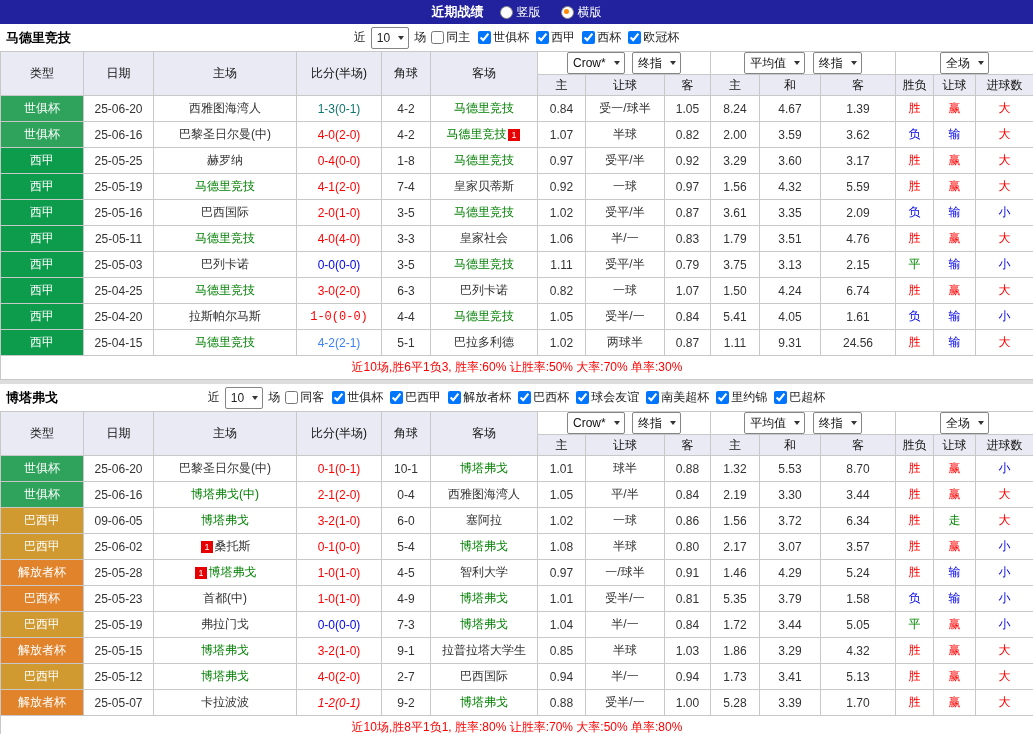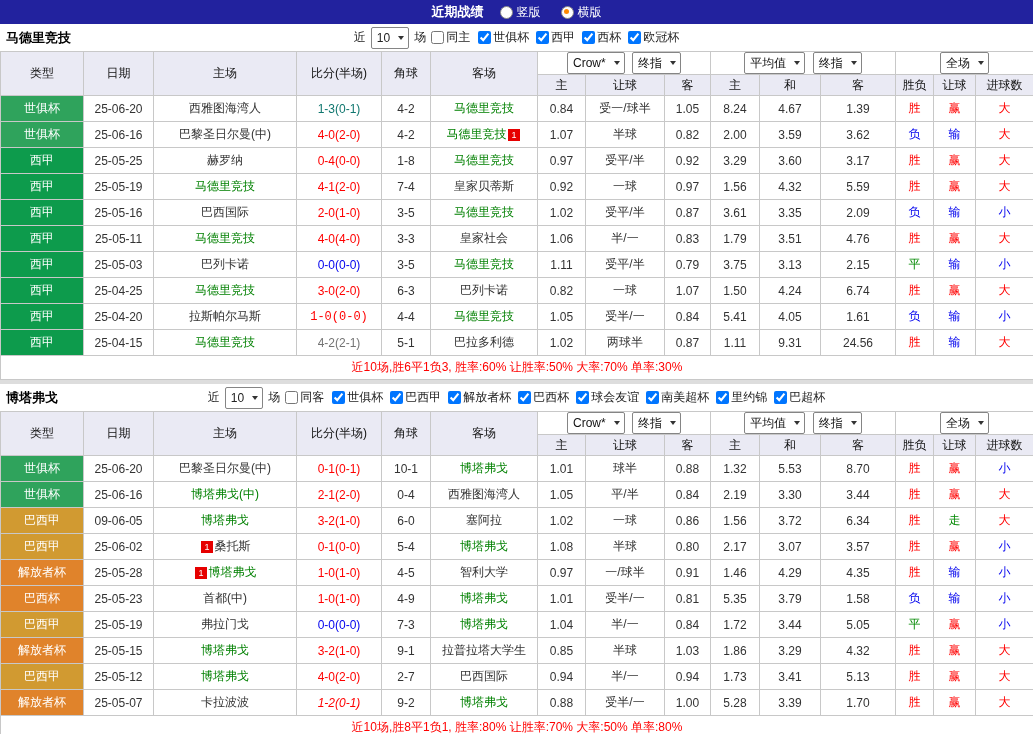--- a/index.html
+++ b/index.html
@@ -304,21 +304,21 @@
             <td>4.05</td>
             <td>1.61</td>
             <td style="color: rgb(0, 0, 238);">负</td>
             <td style="color: rgb(0, 0, 238);">输</td>
             <td style="color: rgb(0, 0, 238);">小</td>
           </tr>
           <tr>
             <td class="leaguecell" style="background: rgb(13, 155, 76);">西甲</td>
             <td>25-04-15</td>
             <td class="teamcell"><span class="hl">马德里竞技</span></td>
-            <td><span style="color: #737373;">4-2(2-1)</span></td>
+            <td><span style="color: #3b82f6;">4-2(2-1)</span></td>
             <td>5-1</td>
             <td class="teamcell"><span>巴拉多利德</span></td>
             <td>1.02</td>
             <td>两球半</td>
             <td>0.87</td>
             <td>1.11</td>
             <td>9.31</td>
             <td>24.56</td>
             <td style="color: rgb(255, 0, 0);">胜</td>
             <td style="color: rgb(0, 0, 238);">输</td>
@@ -524,21 +524,21 @@
             <td>25-05-28</td>
             <td class="teamcell"><span class="redcard">1</span><span class="hl">博塔弗戈</span></td>
             <td><span style="color: rgb(255, 0, 0);">1-0(1-0)</span></td>
             <td>4-5</td>
             <td class="teamcell"><span>智利大学</span></td>
             <td>0.97</td>
             <td>一/球半</td>
             <td>0.91</td>
             <td>1.46</td>
             <td>4.29</td>
-            <td>4.35</td>
+            <td>5.24</td>
             <td style="color: rgb(255, 0, 0);">胜</td>
             <td style="color: rgb(0, 0, 238);">输</td>
             <td style="color: rgb(0, 0, 238);">小</td>
           </tr>
           <tr>
             <td class="leaguecell" style="background: rgb(224, 131, 43);">巴西杯</td>
             <td>25-05-23</td>
             <td class="teamcell"><span>首都(中)</span></td>
             <td><span style="color: rgb(255, 0, 0);">1-0(1-0)</span></td>
             <td>4-9</td>

